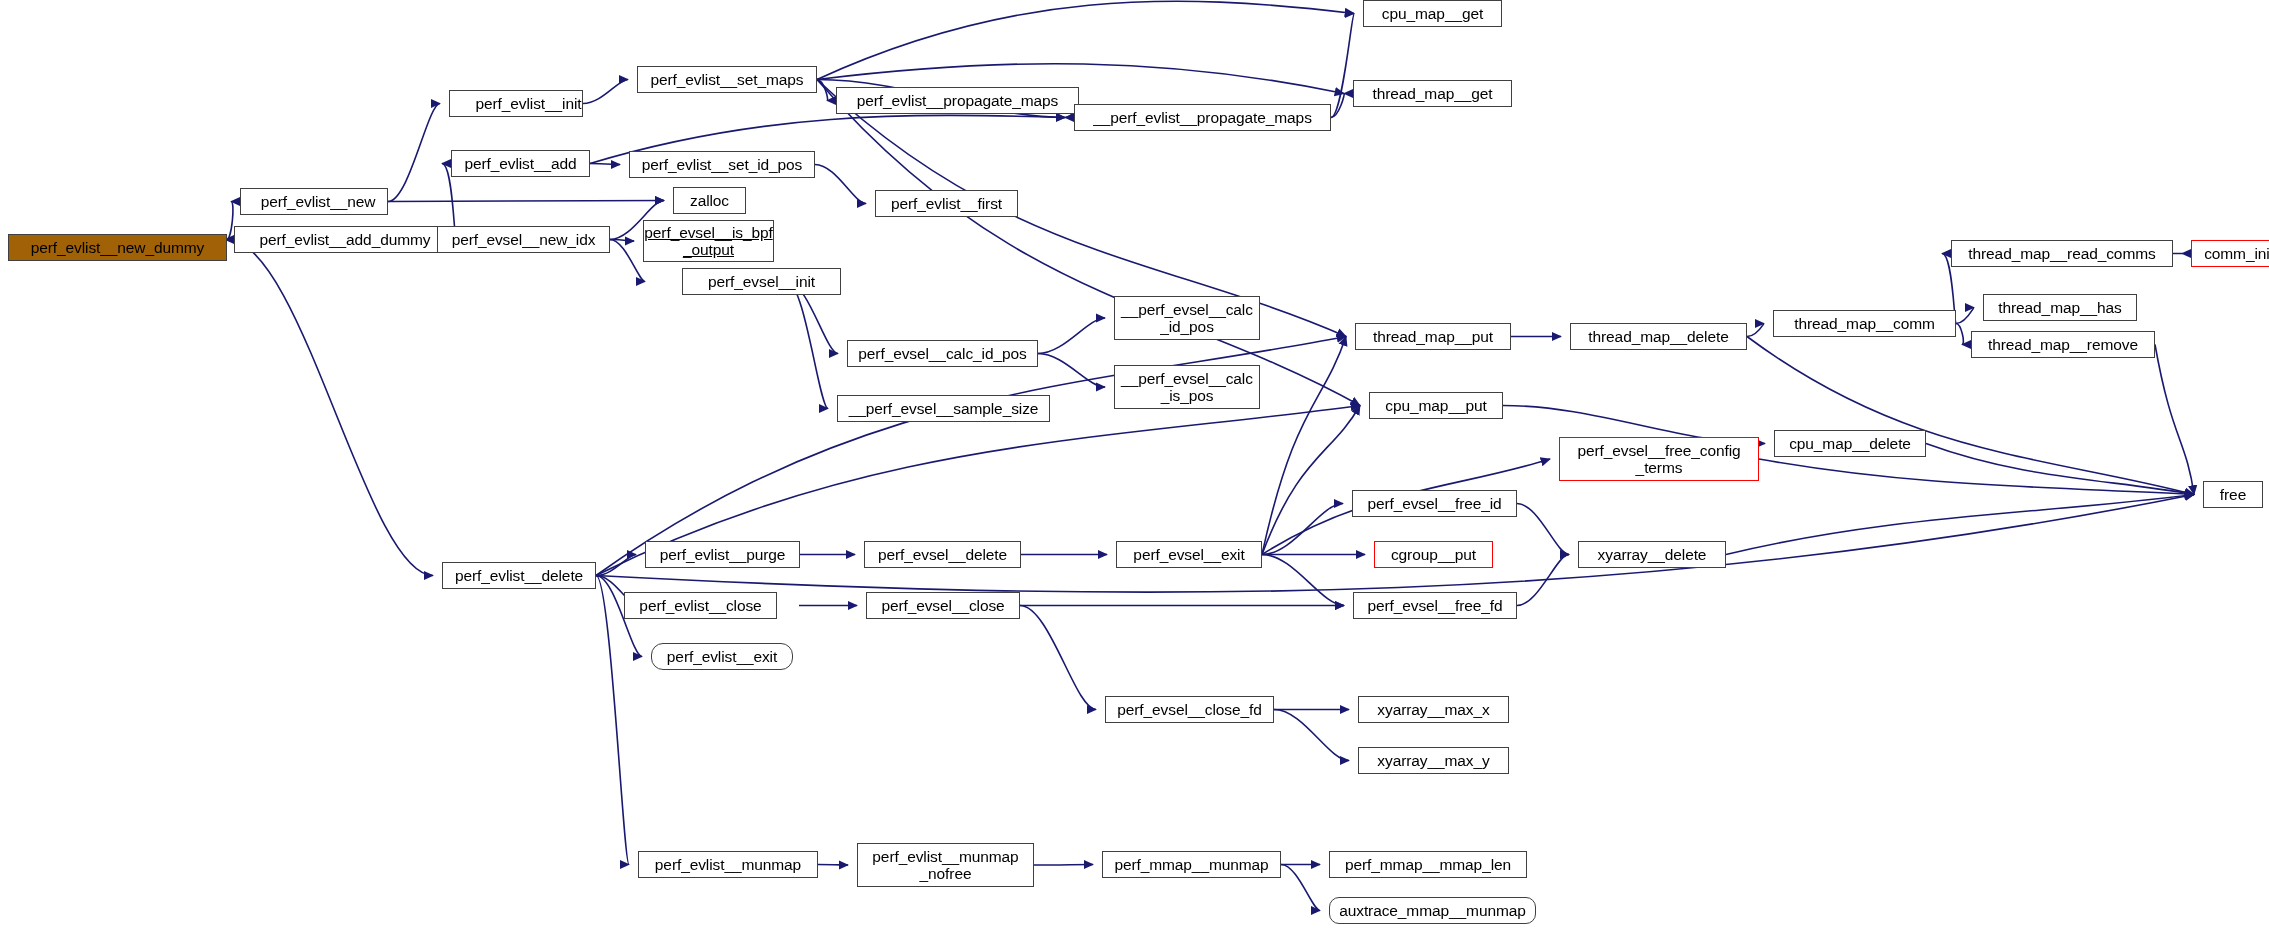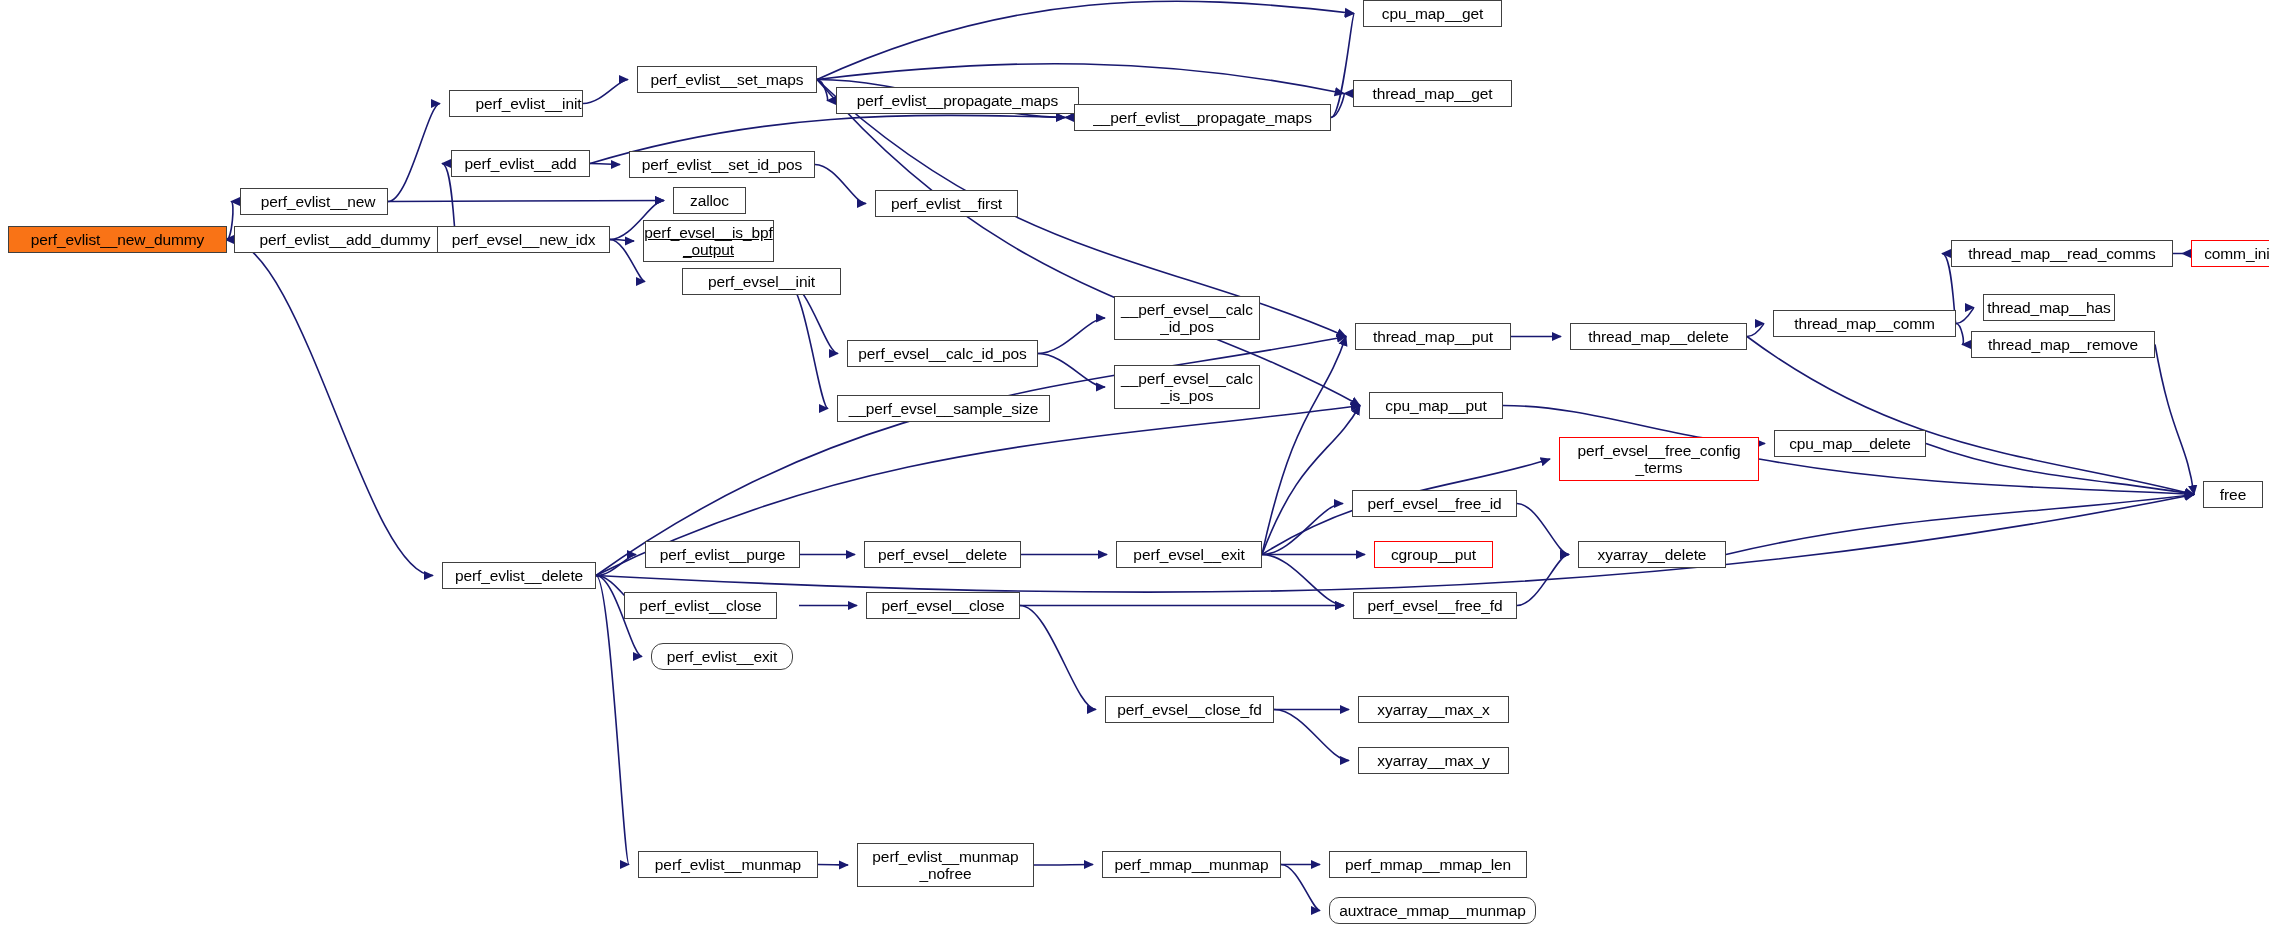--- a/index.html
+++ b/index.html
@@ -36,21 +36,22 @@
     justify-content: center;
     text-align: center;
     white-space: pre-line;
     letter-spacing: -0.1px;
     z-index: 5;
   }
   .node.red {
     border-color: #ff0000;
   }
   .node.filled {
-    background: #f97316;
+    background: #a16207;
+    margin-top: 8px;
   }
 </style>
 </head>
 <body>
 
 <div id="canvas">
   <svg id="edges" viewBox="0 0 2269 936" xmlns="http://www.w3.org/2000/svg">
     <defs>
       <marker id="arrow" viewBox="0 0 12 12" refX="10" refY="6" markerWidth="7" markerHeight="7" orient="auto-start-reverse">
         <path d="M 0 1 L 11 6 L 0 11 z" fill="#191970"></path>
@@ -147,21 +148,21 @@
       <div class="node" style="left: 1114px; top: 365px; width: 146px; height: 44px;">__perf_evsel__calc
 _is_pos</div>
       <div class="node" style="left: 1363px; top: 0px; width: 139px; height: 27px;">cpu_map__get</div>
       <div class="node" style="left: 1353px; top: 80px; width: 159px; height: 27px;">thread_map__get</div>
       <div class="node" style="left: 1355px; top: 323px; width: 156px; height: 27px;">thread_map__put</div>
       <div class="node" style="left: 1369px; top: 392px; width: 134px; height: 27px;">cpu_map__put</div>
       <div class="node" style="left: 1570px; top: 323px; width: 177px; height: 27px;">thread_map__delete</div>
       <div class="node" style="left: 1773px; top: 310px; width: 183px; height: 27px;">thread_map__comm</div>
       <div class="node" style="left: 1951px; top: 240px; width: 222px; height: 27px;">thread_map__read_comms</div>
       <div class="node red" style="left: 2191px; top: 240px; width: 96px; height: 27px;">comm_init</div>
-      <div class="node" style="left: 1983px; top: 294px; width: 132px; height: 27px;">thread_map__has</div>
+      <div class="node" style="left: 1983px; top: 294px; width: 154px; height: 27px;">thread_map__has</div>
       <div class="node" style="left: 1971px; top: 331px; width: 184px; height: 27px;">thread_map__remove</div>
       <div class="node" style="left: 1774px; top: 430px; width: 152px; height: 27px;">cpu_map__delete</div>
       <div class="node red" style="left: 1559px; top: 437px; width: 200px; height: 44px;">perf_evsel__free_config
 _terms</div>
       <div class="node" style="left: 2203px; top: 481px; width: 60px; height: 27px;">free</div>
       <div class="node" style="left: 442px; top: 562px; width: 154px; height: 27px;">perf_evlist__delete</div>
       <div class="node" style="left: 645px; top: 541px; width: 155px; height: 27px;">perf_evlist__purge</div>
       <div class="node" style="left: 624px; top: 592px; width: 153px; height: 27px;">perf_evlist__close</div>
       <div class="node" style="left: 651px; top: 643px; width: 142px; height: 27px; border-radius: 12px;">perf_evlist__exit</div>
       <div class="node" style="left: 864px; top: 541px; width: 157px; height: 27px;">perf_evsel__delete</div>

